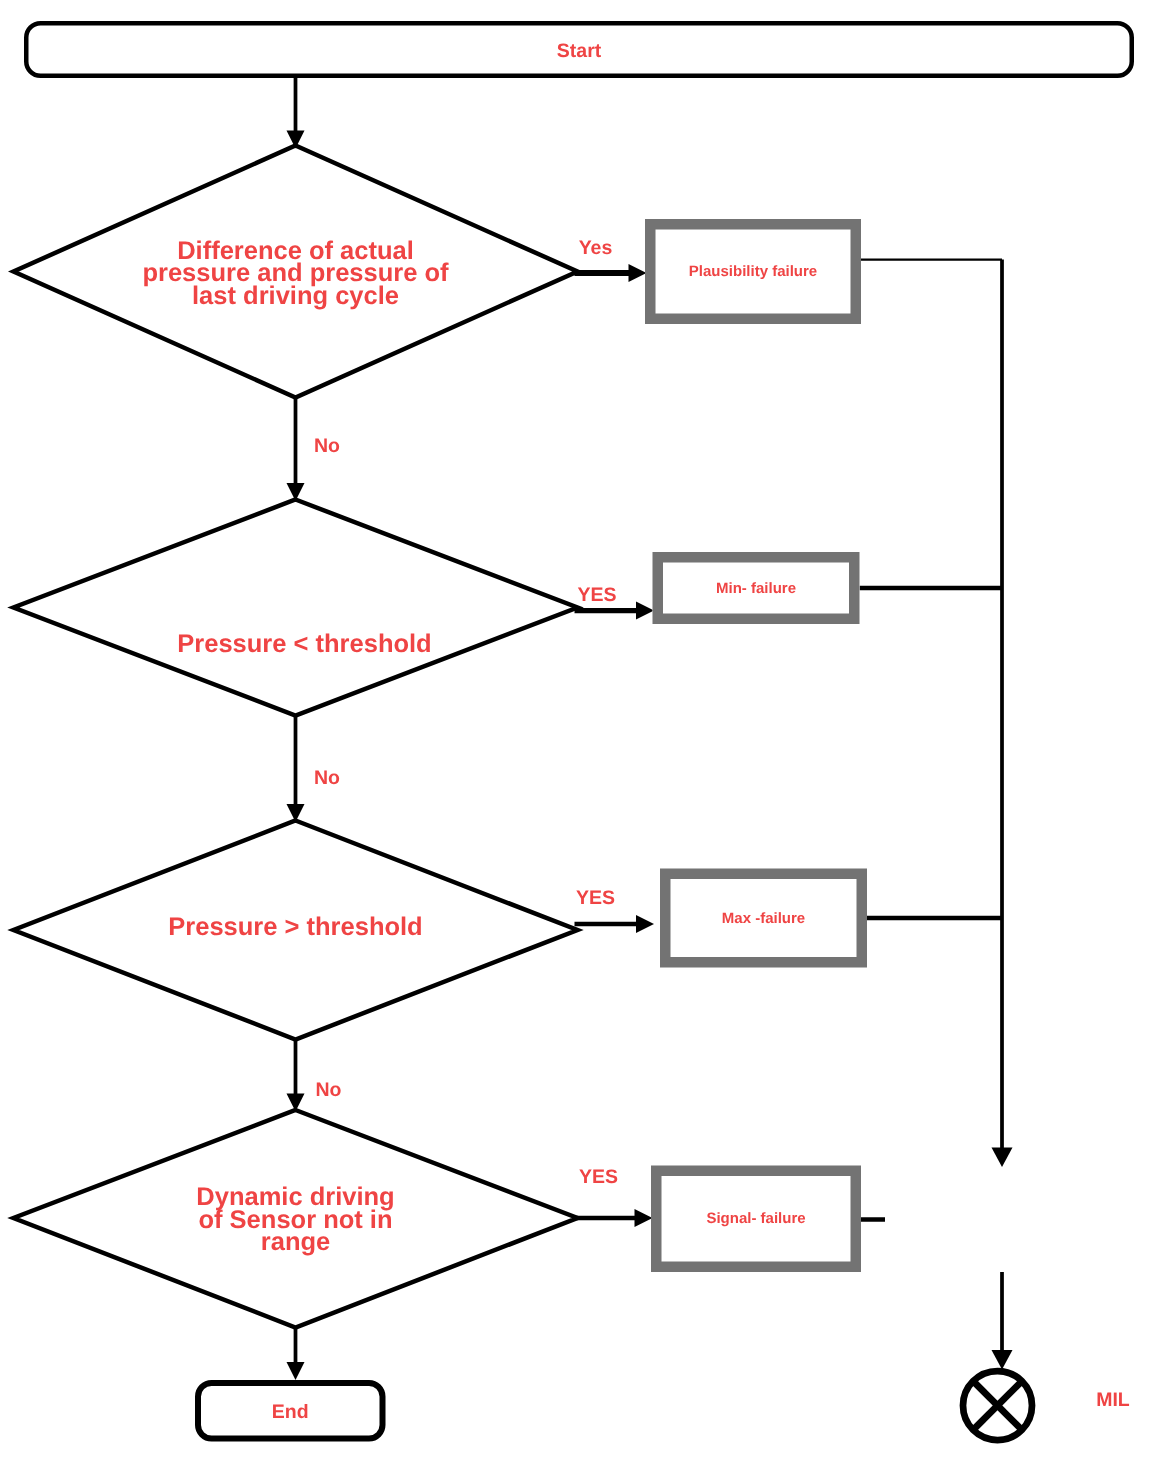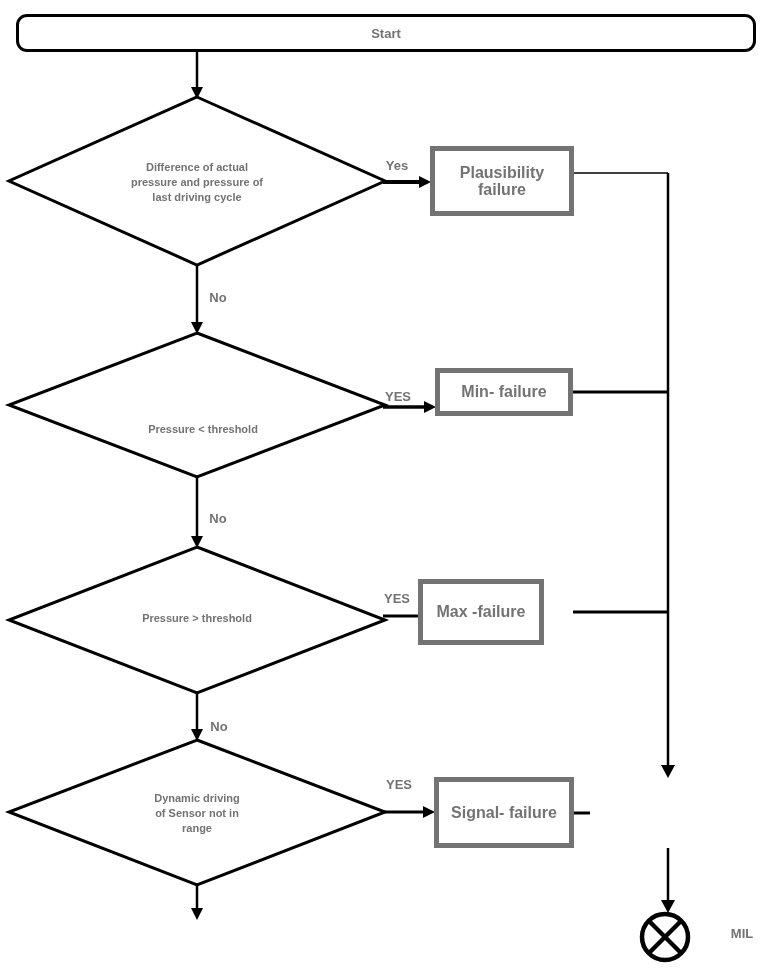--- a/index.html
+++ b/index.html
@@ -1,32 +1,32 @@
 <!DOCTYPE html>
 <html><head>
 <meta charset="utf-8">
 <style>
   html,body { margin:0; padding:0; background:#fff; }
   .stage {
     position:relative; width:768px; height:972px; background:#ffffff;
-    font-family:"Liberation Sans", sans-serif; color:#737373; overflow:hidden;
+    font-family:"Liberation Sans", sans-serif; color:#ef4444; overflow:hidden;
   }
   .stage svg { position:absolute; left:0; top:0; }
   .node {
     position:absolute; box-sizing:border-box; background:#fff;
     display:flex; align-items:center; justify-content:center;
     text-align:center; font-weight:bold;
   }
   .terminator { border:3px solid #000; border-radius:11px; font-size:13px; }
-  .process-thick { border:5px solid #737373; font-size:16px; }
+  .process-thick { border:7px solid #737373; font-size:10px; }
   .process-thin  { border:3px solid #000; font-size:14px; }
   .wrap-narrow { display:inline-block; width:100px; line-height:17px; }
   .dlabel {
     position:absolute; transform:translate(-50%,-50%); text-align:center;
-    font-weight:bold; font-size:11px; line-height:15px; white-space:nowrap;
+    font-weight:bold; font-size:17px; line-height:15px; white-space:nowrap;
   }
   .branch {
     position:absolute; transform:translate(-50%,-50%);
     font-weight:bold; font-size:13px; white-space:nowrap;
   }
 </style>
 </head>
 <body>
 
 <div class="stage">
@@ -92,29 +92,32 @@
   </div>
 
   <div class="node process-thick" style="left:430px; top:146px; width:144px; height:70px;">
     <span class="wrap-narrow">Plausibility failure</span>
   </div>
 
   <div class="node process-thick" style="left:435px; top:368px; width:138px; height:48px;">
     <span>Min- failure</span>
   </div>
 
-  <div class="node process-thick" style="left:418px; top:579px; width:126px; height:66px;">
+  <div class="node process-thick" style="left:440px; top:579px; width:138px; height:66px;">
     <span>Max -failure</span>
   </div>
 
   <div class="node process-thick" style="left:434px; top:777px; width:140px; height:71px;text-align:center;">
     <span>Signal- failure</span>
   </div>
 
 
+  <div class="node terminator" style="left:130px; top:920px; width:127px; height:41px; border-width:4px;">
+    <span>End</span>
+  </div>
 
   <div class="dlabel" style="left:197px; top:182px;">
     <div>Difference of actual</div>
     <div>pressure and pressure of</div>
     <div>last driving cycle</div>
   </div>
   <div class="dlabel" style="left:203px; top:406px;margin-top:23px;">
     <div>Pressure &lt; threshold</div>
   </div>
   <div class="dlabel" style="left:197px; top:618px;">

